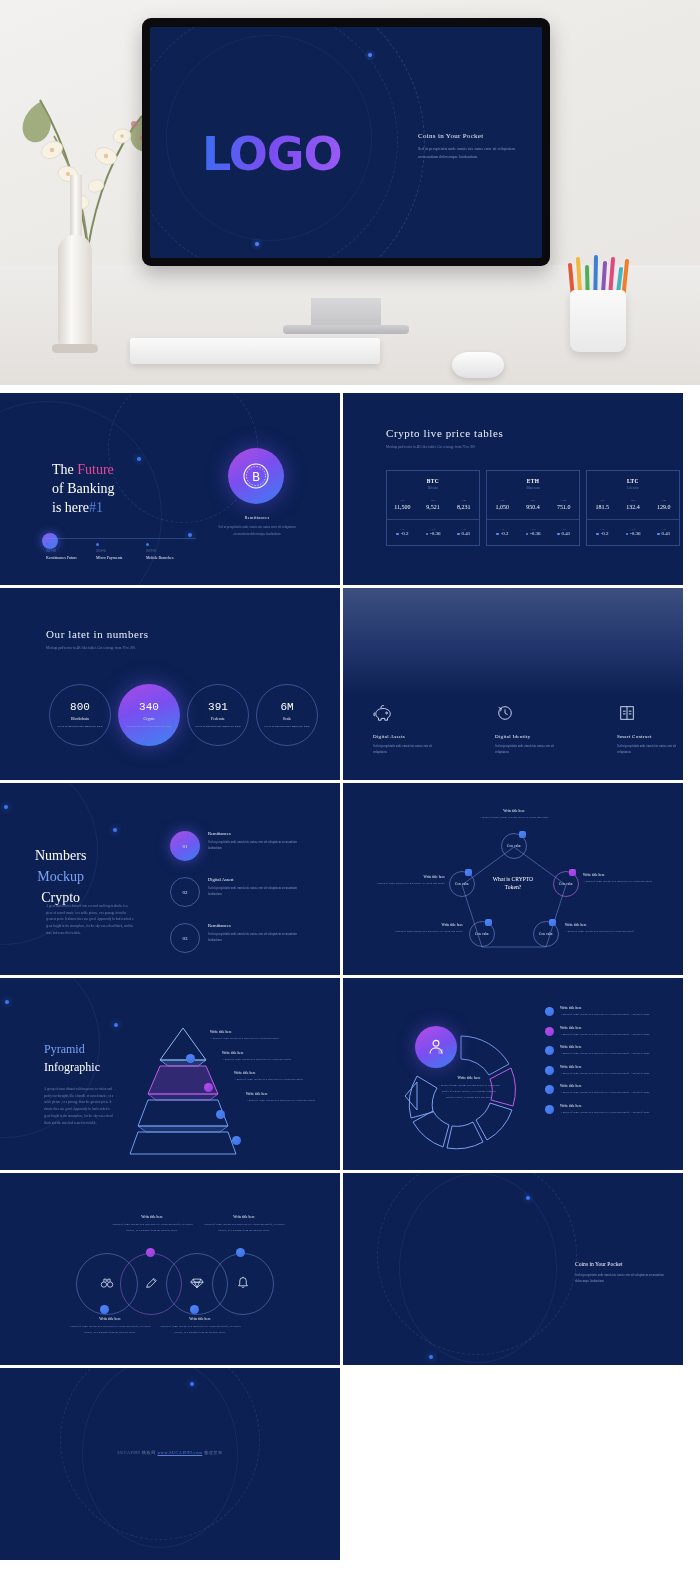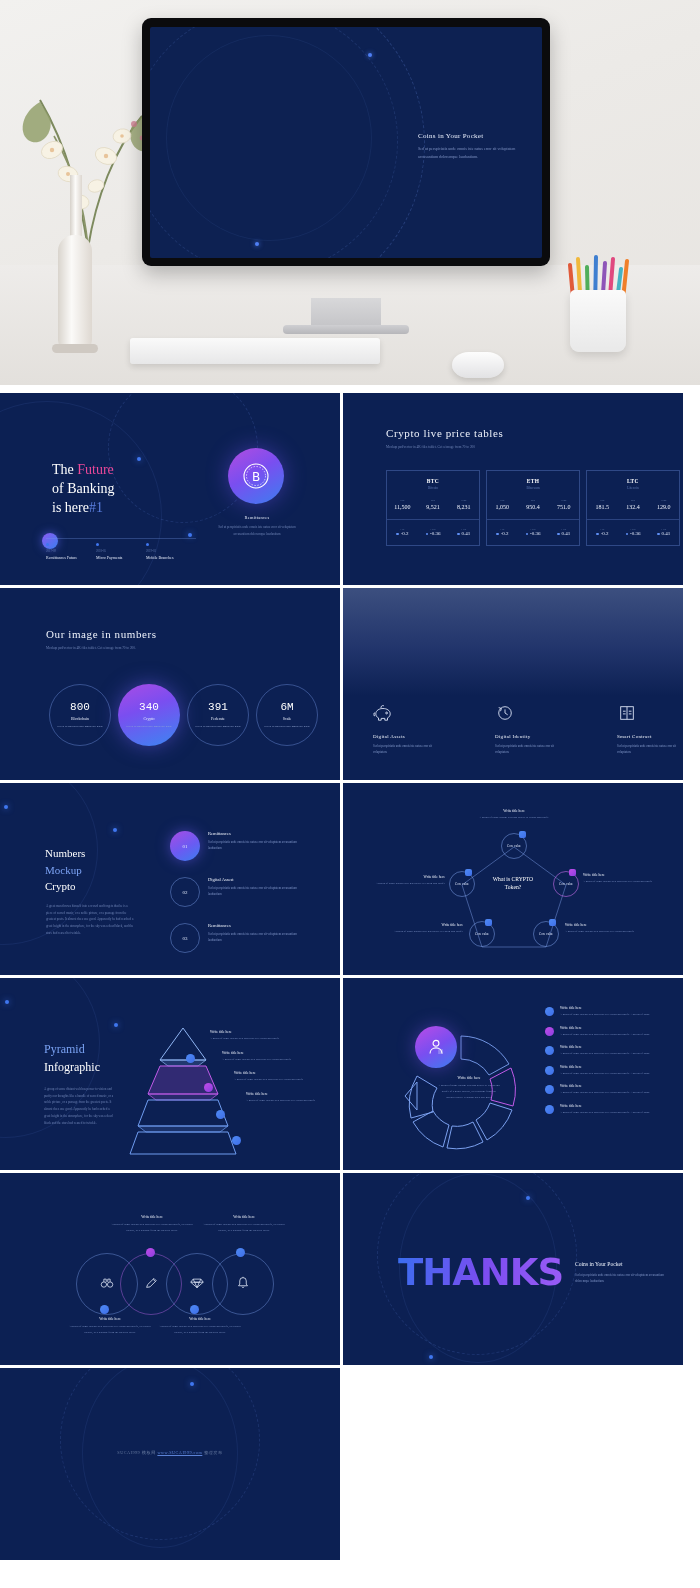--- a/index.html
+++ b/index.html
@@ -134,21 +134,21 @@
   
   .ic-top { position:absolute; left:0; top:0; width:100%; height:108px;
      background:linear-gradient(180deg,#3c4f7f 0%,#22356c 55%,#0c2053 100%); }
   .ic-row { position:absolute; left:30px; top:116px; display:flex; gap:50px; }
   .ic-col { width:72px; }
   .ic-gl { color:#dbe3f6; }
   .ic-h { font-size:5px; color:#eff3fc; margin-top:8px; letter-spacing:.3px;}
   .ic-p { font-size:3px; line-height:2; color:#8097c8; margin-top:4px; }
 
   
-  .ns-head { position:absolute; left:45px; top:62px; font-size:11px; line-height:1.5; color:#fff;}
+  .ns-head { position:absolute; left:35px; top:62px; font-size:14px; line-height:1.5; color:#fff;text-align:center;}
   .ns-accent { color:#7ca2f3; }
   .ns-body { position:absolute; left:46px; top:120px; width:88px; }
   .ns-list { position:absolute; left:170px; top:48px; }
   .ns-item { display:flex; align-items:flex-start; margin-bottom:16px; }
   .ns-badge { width:30px; height:30px; border-radius:50%; border:1px solid rgba(125,160,235,.45);
      display:flex; align-items:center; justify-content:center; font-size:5px; color:#dfe7f8;
      flex:0 0 auto; }
   .ns-badge.on { border:none; background:linear-gradient(150deg,#a84ce4,#6a5bf2 55%,#3b7ef0);
      box-shadow:0 0 14px rgba(110,90,240,.55); }
   .ns-txt { margin-left:8px; width:92px; }
@@ -270,20 +270,21 @@
     <div class="vase"></div>
     <div class="vase-base"></div>
 
     <div class="monitor">
       <div class="screen">
         <div class="sc-orbit" style="left:-55px;top:-48px;width:330px;height:330px;"></div>
         <div class="sc-orbit" style="left:-20px;top:-20px;width:268px;height:268px;border-color:rgba(120,160,255,.14)"></div>
         <div class="sc-orbit" style="left:16px;top:8px;width:206px;height:206px;border-style:solid;border-color:rgba(120,160,255,.08)"></div>
         <div class="dot-s" style="left:218px;top:26px;"></div>
         <div class="dot-s" style="left:105px;top:215px;"></div>
+        <div class="logo-txt">LOGO</div>
         <div class="sc-right">
           <div class="sc-h">Coins in Your Pocket</div>
           <div class="sc-p">Sed ut perspiciatis unde omnis iste natus error sit voluptatem accusantium doloremque laudantium.</div>
         </div>
       </div>
     </div>
     <div class="mon-neck"></div>
     <div class="mon-foot"></div>
     <div class="keyboard"></div>
     <div class="mouse"></div>
@@ -467,21 +468,21 @@
           </div>
 
         </div>
       </div>
     </div>
 
     <div class="row">
 
       <div class="slide">
         <div style="position:absolute;left:46px;top:40px;">
-          <div class="s-title">Our image in numbers</div>
+          <div class="s-title">Our latet in numbers</div>
           <div class="s-sub" style="width:110px;">Mockup psd/vector in 4K files tablet. Get a image from 70 to 200.</div>
         </div>
         <div class="nm-wrap">
           <div class="nm-c">
             <div class="nm-num">800</div>
             <div class="nm-lab">Blockchain</div>
             <div class="nm-txt">Sed ut perspiciatis unde omnis iste natus</div>
           </div>
           <div class="nm-c active">
             <div class="nm-num">340</div>
@@ -806,21 +807,20 @@
           <div class="vn-t">Write title here</div>
           <div class="vn-d">A group of some distant web has power to vision and purify, or a noble picture, or a passage from the greatest poets.</div>
         </div>
       </div>
 
       <div class="slide">
         <div class="orbit" style="left:34px;top:-18px;width:200px;height:200px;"></div>
         <div class="orbit2" style="left:56px;top:0px;width:158px;height:190px;"></div>
         <div class="node" style="left:183px;top:23px;"></div>
         <div class="node" style="left:86px;top:182px;"></div>
-        <div class="th-txt">THANKS</div>
         <div class="th-r">
           <div class="th-h">Coins in Your Pocket</div>
           <div class="th-p">Sed ut perspiciatis unde omnis iste natus error sit voluptatem accusantium doloremque laudantium.</div>
         </div>
       </div>
     </div>
 
     <div class="row">
 
       <div class="slide">

